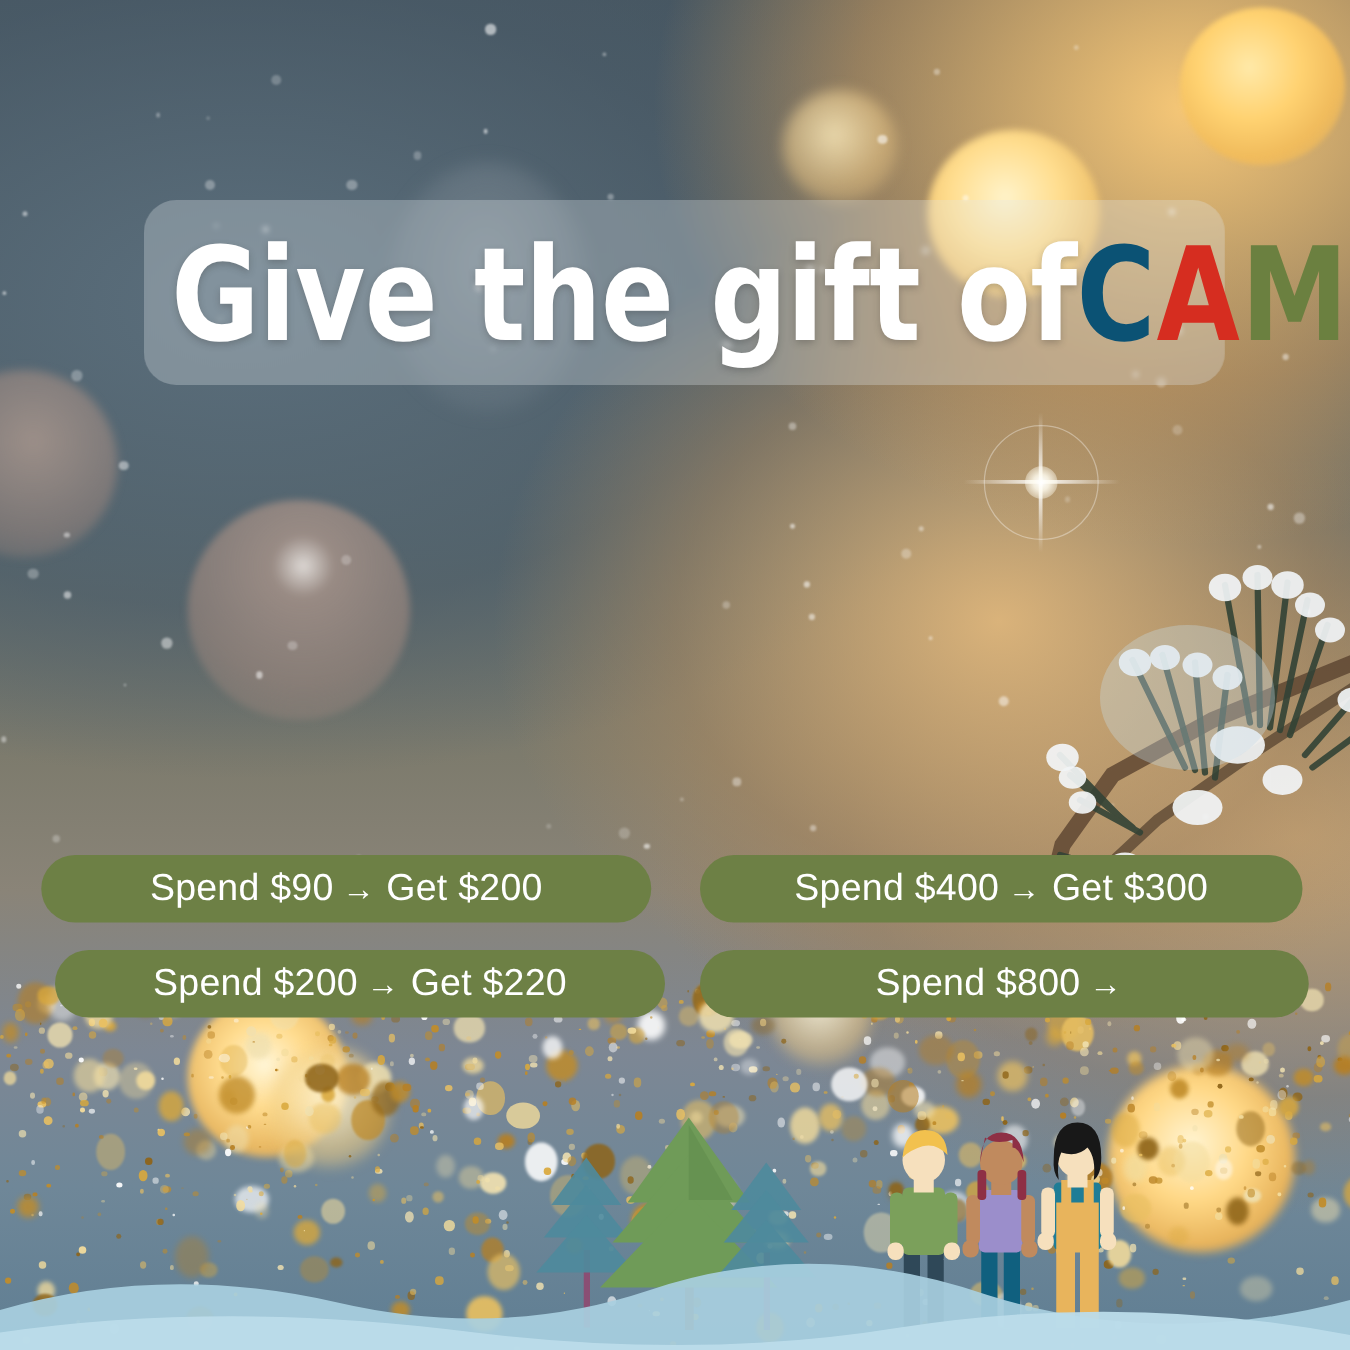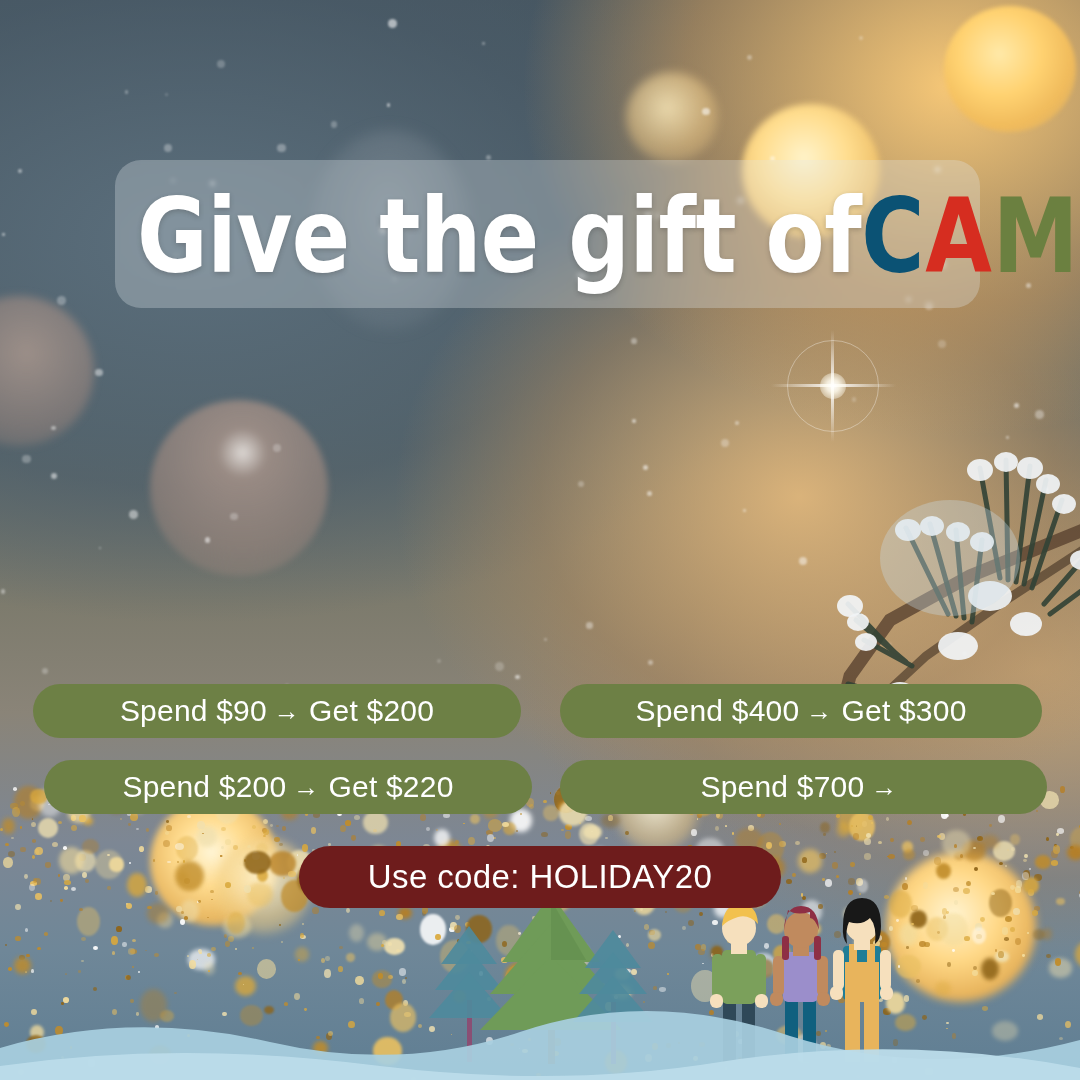--- a/index.html
+++ b/index.html
@@ -1279,22 +1279,19 @@
       <span>Spend $200</span>
       <span class="arrow">→</span>
       <span>Get  $220</span>
     </div>
     <div class="pill p-r1" style="background: rgb(109, 128, 69); color: rgb(255, 255, 255);">
       <span>Spend $400</span>
       <span class="arrow">→</span>
       <span>Get $300</span>
     </div>
     <div class="pill p-r2" style="background: rgb(109, 128, 69); color: rgb(255, 255, 255);">
-      <span>Spend $700</span>
+      <span>Spend $800</span>
       <span class="arrow">→</span>
     </div>
   </div>
 
-  <div class="code-pill" style="background: rgb(110, 28, 28); color: rgb(255, 255, 255);">
-    <span>Use code: HOLIDAY20</span>
-  </div>
 
 </div>
 
 </body></html>

